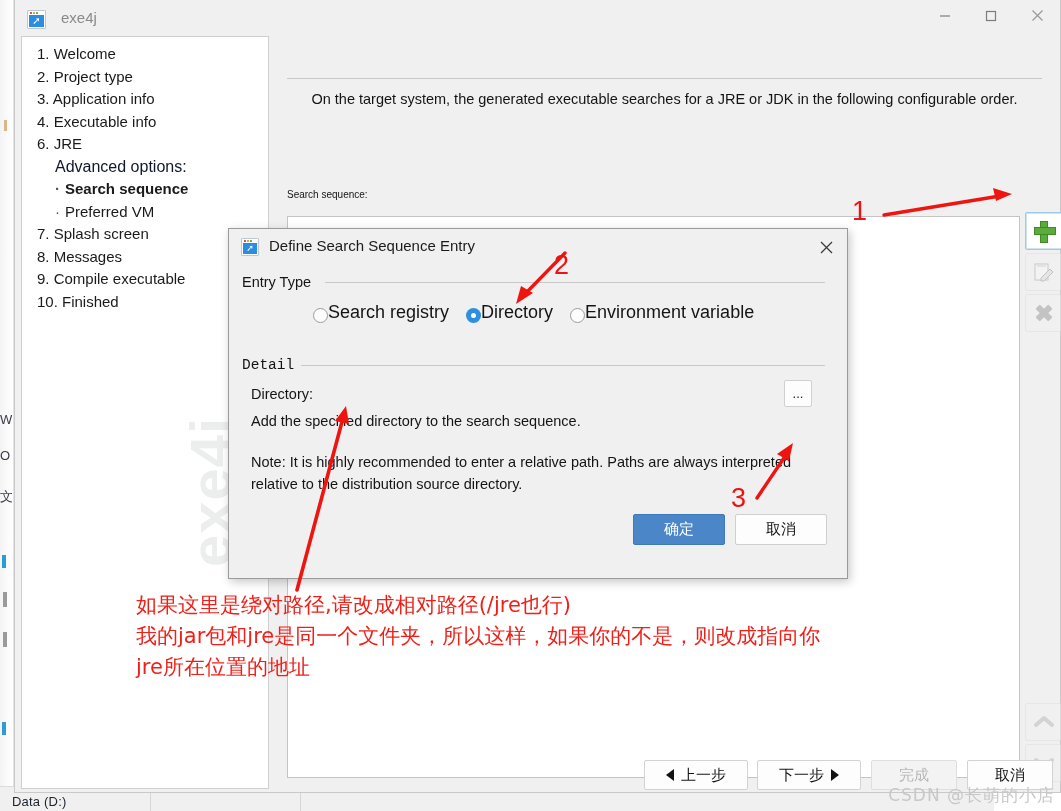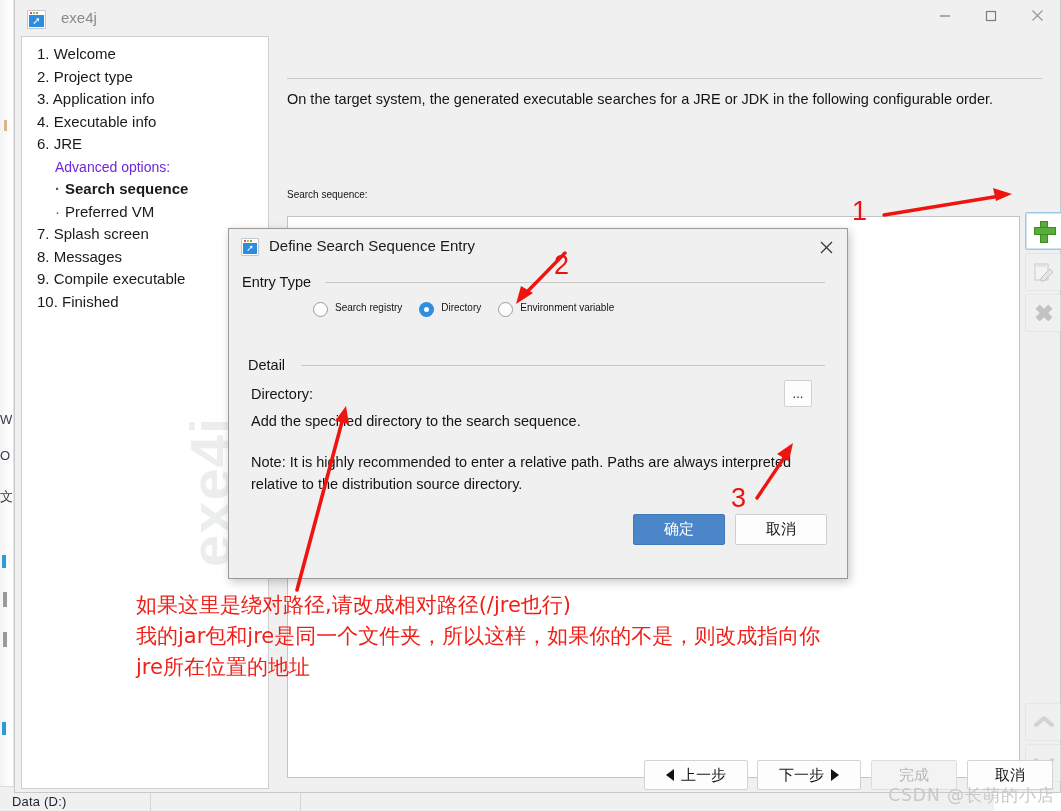--- a/index.html
+++ b/index.html
@@ -145,21 +145,21 @@
     list-style: none;
     margin: 0;
   }
   #sidebar-list li {
     font-size: 15px;
     color: #1a1a1a;
     line-height: 22.5px;
     padding: 0 0 0 15px;
     white-space: nowrap;
   }
-  #sidebar-list li.muted { color: #6d28d9; padding-left: 33px; font-size: 14px; }
+  #sidebar-list li.muted { color: #0f172a; padding-left: 33px; font-size: 16px; }
   #sidebar-list li.sub   { padding-left: 33px; }
   #sidebar-list li.sub .dot {
     display: inline-block;
     width: 10px;
     color: #555;
   }
   #sidebar-list li.sub.active { font-weight: bold; }
   #wm-exe4j {
     position: absolute;
     left: 155px; top: 530px;
@@ -192,20 +192,21 @@
     width: 755px; height: 1px;
     background: #c8c8c8;
   }
   #intro {
     position: absolute;
     left: 14px; top: 52px;
     width: 755px;
     font-size: 14.5px;
     color: #141414;
     line-height: 22px;
+    text-align: center;
   }
   #seq-label {
     position: absolute;
     left: 14px; top: 153px;
     font-size: 10px;
     color: #141414;
   }
   #seq-list {
     position: absolute;
     left: 14px; top: 180px;
@@ -330,30 +331,30 @@
     font-size: 14.5px; color: #141414;
     background: #f0f0f0;
     padding-right: 8px;
   }
   .group-rule {
     position: absolute;
     height: 1px; background: #c8c8c8;
   }
   #gt-entry { left: 13px; top: 45px; }
   #gr-entry { left: 96px; top: 53px; width: 500px; }
-  #gt-detail { left: 19px; top: 128px; }
+  #gt-detail { left: 13px; top: 128px; font-family: Liberation Mono, monospace; }
   #gr-detail { left: 72px; top: 136px; width: 524px; }
 
   #radio-row {
     position: absolute;
     left: 84px; top: 73px;
     display: flex; align-items: center;
     gap: 17px;
   }
-  .radio-item { display:flex; align-items:flex-start; gap: 7px; font-size:10px; color:#141414; }
+  .radio-item { display:flex; align-items:flex-end; font-size:18px; color:#141414; }
   .rb {
     width: 15px; height: 15px; border-radius: 50%;
     border: 1px solid #9b9b9b; background: #fdfdfd;
     display:flex; align-items:center; justify-content:center;
     flex: 0 0 auto;
   }
   .rb.on { border: none; background: #2e8fe0; }
   .rb.on::after {
     content:""; width:5px; height:5px; border-radius:50%; background:#ffffff;
   }

